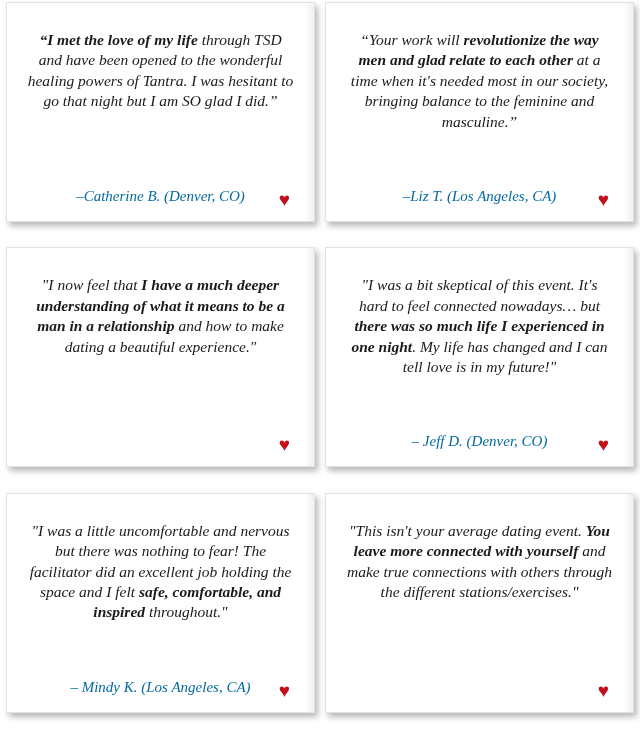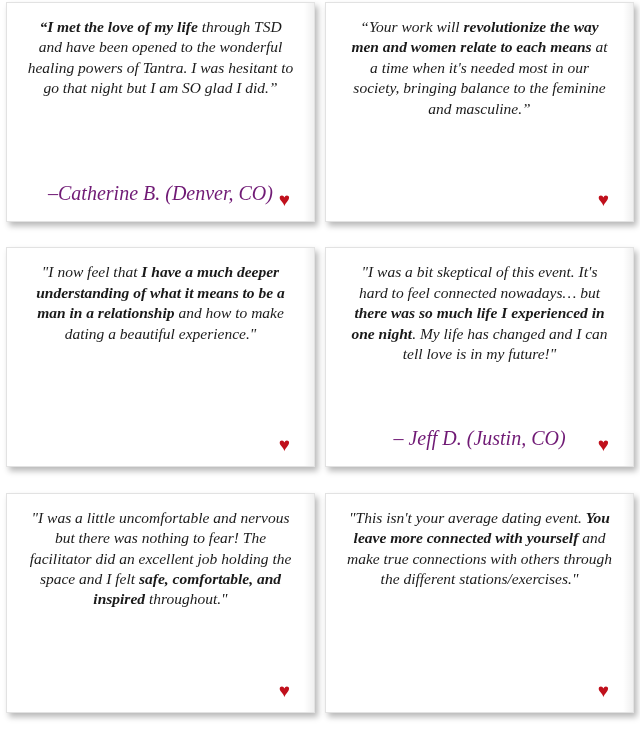--- a/index.html
+++ b/index.html
@@ -30,21 +30,21 @@
     box-sizing: border-box;
   }
   .card {
     position: relative;
     width: 100%;
     height: 220px;
     background: #ffffff;
     border: 1px solid #e2e2e2;
     box-shadow: 3px 4px 6px rgba(0,0,0,0.28);
     box-sizing: border-box;
-    padding: 14px 18px 10px 18px;
+    padding: 27px 18px 10px 18px;
     display: flex;
     flex-direction: column;
     justify-content: space-between;
     overflow: hidden;
   }
   .quote {
     font-size: 15.5px;
     line-height: 1.32;
     font-style: italic;
     color: #1a1a1a;
@@ -56,23 +56,23 @@
     font-style: italic;
   }
   .attrib-row {
     position: relative;
     display: flex;
     align-items: center;
     justify-content: center;
     padding-bottom: 6px;
   }
   .attrib {
-    font-size: 20px;
+    font-size: 15px;
     font-style: italic;
-    color: #701a75;
+    color: #0369a1;
     text-align: right;
     white-space: nowrap;
   }
   .heart {
     position: absolute;
     right: 6px;
     bottom: 2px;
     color: #c0101c;
     font-size: 19px;
     line-height: 1;
@@ -100,53 +100,55 @@
       <div class="attrib-row">
         <span class="attrib">–Catherine B. (Denver, CO)</span>
         <span class="heart">♥</span>
       </div>
     </div>
   </div>
 
   <div class="card-wrap">
     <div class="card">
       <div class="fold"></div>
-      <div class="quote">“Your work will <b>revolutionize the way men and women relate to each means</b> at a time when it's needed most in our society, bringing balance to the feminine and masculine.”</div>
+      <div class="quote">“Your work will <b>revolutionize the way men and glad relate to each other</b> at a time when it's needed most in our society, bringing balance to the feminine and masculine.”</div>
       <div class="attrib-row">
+        <span class="attrib">–Liz T. (Los Angeles, CA)</span>
         <span class="heart">♥</span>
       </div>
     </div>
   </div>
 
   <div class="card-wrap">
     <div class="card">
       <div class="fold"></div>
       <div class="quote">"I now feel that <b>I have a much deeper understanding of what it means to be a man in a relationship</b> and how to make dating a beautiful experience."</div>
       <div class="attrib-row">
         <span class="heart">♥</span>
       </div>
     </div>
   </div>
 
   <div class="card-wrap">
     <div class="card">
       <div class="fold"></div>
       <div class="quote">"I was a bit skeptical of this event. It's hard to feel connected nowadays… but <b>there was so much life I experienced in one night</b>. My life has changed and I can tell love is in my future!"</div>
       <div class="attrib-row">
-        <span class="attrib">– Jeff D. (Justin, CO)</span>
+        <span class="attrib">– Jeff D. (Denver, CO)</span>
         <span class="heart">♥</span>
       </div>
     </div>
   </div>
 
   <div class="card-wrap">
     <div class="card">
       <div class="fold"></div>
       <div class="quote">"I was a little uncomfortable and nervous but there was nothing to fear! The facilitator did an excellent job holding the space and I felt <b>safe, comfortable, and inspired</b> throughout."</div>
       <div class="attrib-row">
+        <span class="attrib">– Mindy K. (Los Angeles, CA)</span>
         <span class="heart">♥</span>
       </div>
     </div>
   </div>
 
   <div class="card-wrap">
     <div class="card">
       <div class="fold"></div>
       <div class="quote">"This isn't your average dating event. <b>You leave more connected with yourself</b> and make true connections with others through the different stations/exercises."</div>
       <div class="attrib-row">

